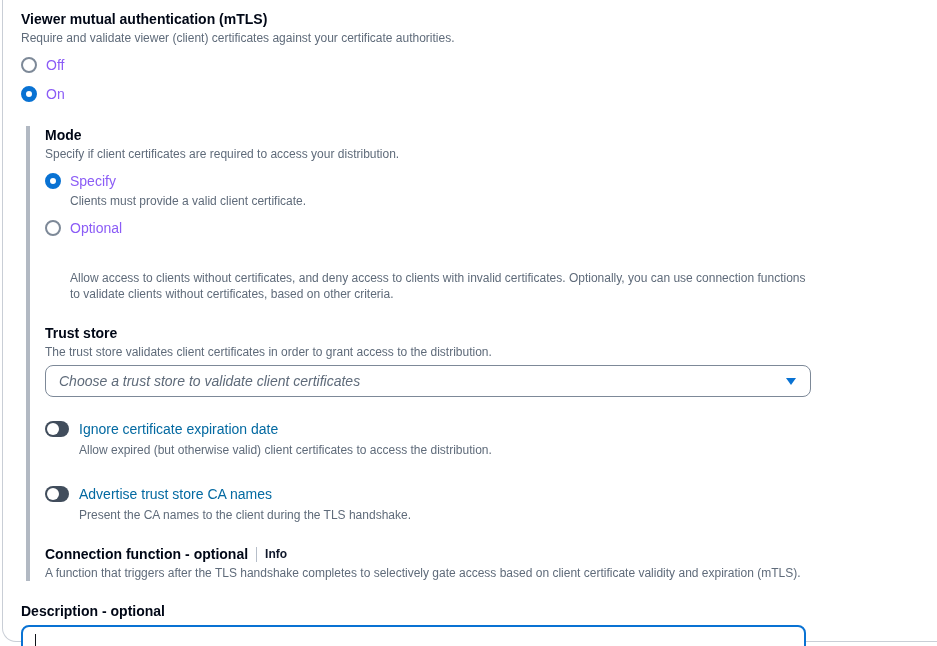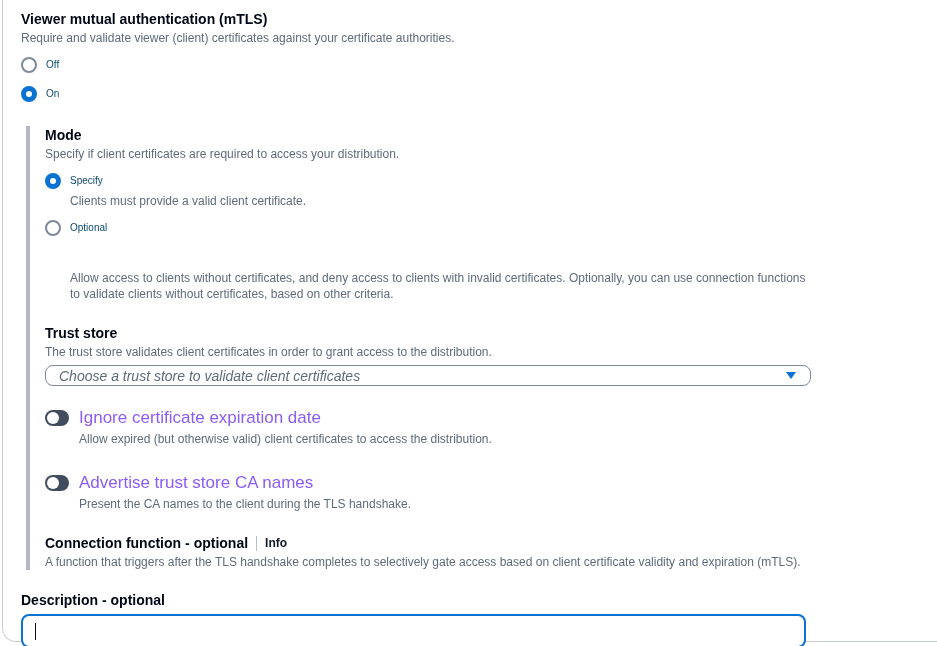--- a/index.html
+++ b/index.html
@@ -41,41 +41,41 @@
     cursor: default;
   }
   .radio {
     width: 16px; height: 16px;
     border-radius: 50%;
     background: #ffffff;
     flex: 0 0 16px;
   }
   .radio.unchecked { border: 2px solid #7d8998; }
   .radio.checked   { border: 5px solid #0972d3; }
-  .radio-label { font-size: 10px; line-height: 20px; color: #0c4a6e; }
+  .radio-label { font-size: 14px; line-height: 20px; color: #8b5cf6; }
   .radio-sub {
     font-size: 12px; line-height: 16px; color: #5f6b7a;
     margin: 2px 0 0 25px;
   }
   .radio-sub.wrap { max-width: 737px; margin-top: 32px; }
   
   .indent {
     margin-top: 22px;
     margin-left: 5px;
     border-left: 4px solid #b2b9c3;
     padding-left: 15px;
   }
   .group { margin-top: 0; }
   .gap-lg { margin-top: 22px; }
   .gap-xl { margin-top: 26px; }
   
   .select {
     margin-top: 5px;
     width: 766px;
-    height: 21px;
+    height: 32px;
     border: 1px solid #7d8998;
     border-radius: 8px;
     background: #ffffff;
     display: flex;
     align-items: center;
     justify-content: space-between;
     padding: 0 14px 0 13px;
     cursor: pointer;
   }
   .select .placeholder {
@@ -103,21 +103,21 @@
     flex: 0 0 24px;
     cursor: pointer;
   }
   .toggle .knob {
     position: absolute;
     left: 2px; top: 2px;
     width: 12px; height: 12px;
     border-radius: 50%;
     background: #ffffff;
   }
-  .toggle-label { font-size: 17px; line-height: 20px; color: #8b5cf6; }
+  .toggle-label { font-size: 14px; line-height: 20px; color: #0369a1; }
   .toggle-sub {
     font-size: 12px; line-height: 16px; color: #5f6b7a;
     margin: 3px 0 0 34px;
   }
   
   .label-row { display: flex; align-items: center; }
   .label-divider {
     width: 1px; height: 15px;
     background: #b6bec9;
     margin: 0 8px;

